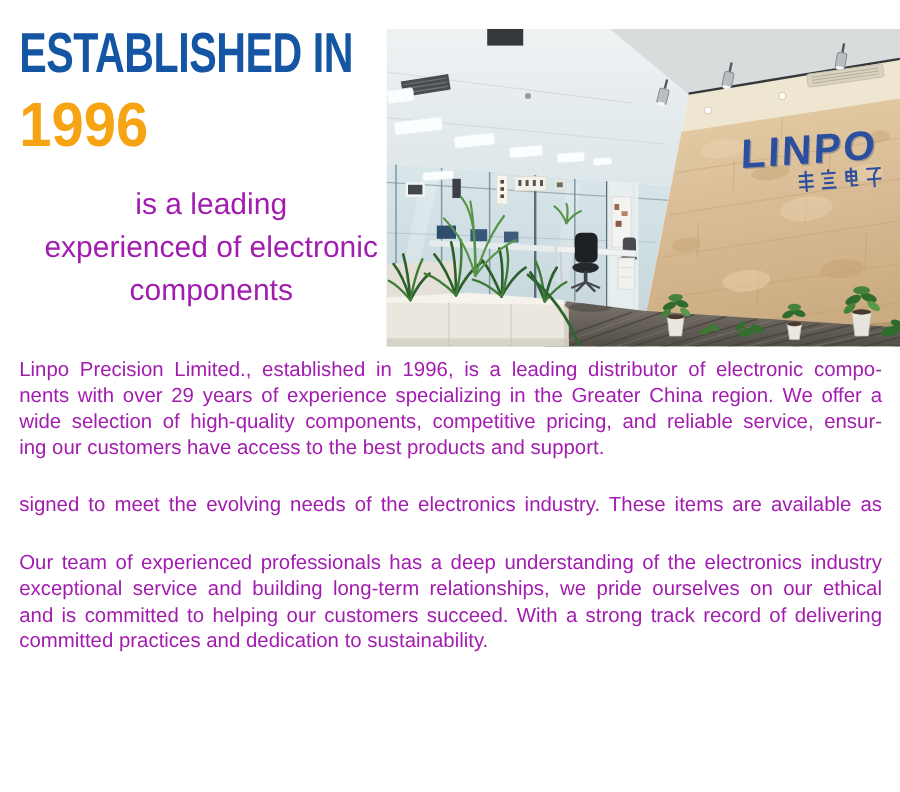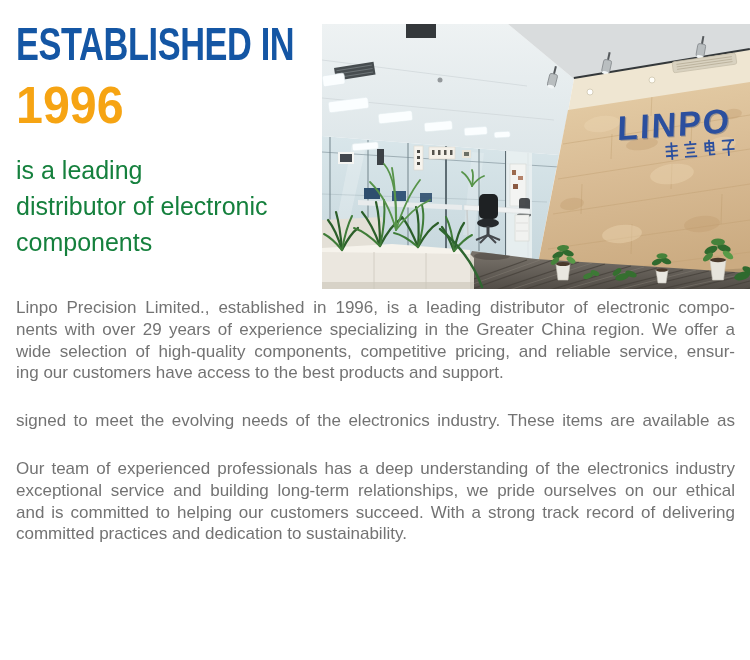--- a/index.html
+++ b/index.html
@@ -26,23 +26,23 @@
   .pline.last{text-align-last:left;}
   .ellipsis{margin-top:0;}
 </style>
 </head>
 <body>
 
 <div class="canvas">
 
   <div class="hero-line1" style="color: rgb(20, 86, 164);">ESTABLISHED IN</div>
   <div class="hero-line2" style="color: rgb(246, 164, 19);">1996</div>
-  <div class="hero-sub" style="color: #15803d;">
+  <div class="hero-sub" style="color: #a21caf; text-align: center;">
     <div>is a leading</div>
-    <div>distributor of electronic</div>
+    <div>experienced of electronic</div>
     <div>components</div>
   </div>
 
   <div class="photo">
     <svg width="428" height="265" viewBox="0 0 428 265">
       <defs>
         <linearGradient id="gCeil" x1="0" y1="0" x2="0" y2="1">
           <stop offset="0" stop-color="#eef2f3"></stop>
             <stop offset="1" stop-color="#dde6e9"></stop>
         </linearGradient>
@@ -383,21 +383,21 @@
             <ellipse cx="426" cy="246" rx="6" ry="3" transform="rotate(25 426 246)"></ellipse>
           </g>
         <g fill="#3d7a36">
             <ellipse cx="266" cy="252" rx="5" ry="2.6" transform="rotate(-20 266 252)"></ellipse>
             <ellipse cx="273" cy="249" rx="4.6" ry="2.4" transform="rotate(25 273 249)"></ellipse>
           </g>
       </g>
     </svg>
   </div>
 
-  <div class="about" style="color: #737373;">
+  <div class="about" style="color: #a21caf;">
     <div id="paragraphs">
         <div class="para">
           <div class="pline">Linpo Precision Limited., established in 1996, is a leading distributor of electronic compo-</div>
           <div class="pline">nents with over 29 years of experience specializing in the Greater China region. We offer a</div>
           <div class="pline">wide selection of high-quality components, competitive pricing, and reliable service, ensur-</div>
           <div class="pline last">ing our customers have access to the best products and support.</div>
         </div>
         <div class="para">
           <div class="pline">signed to meet the evolving needs of the electronics industry. These items are available as</div>
         </div>

